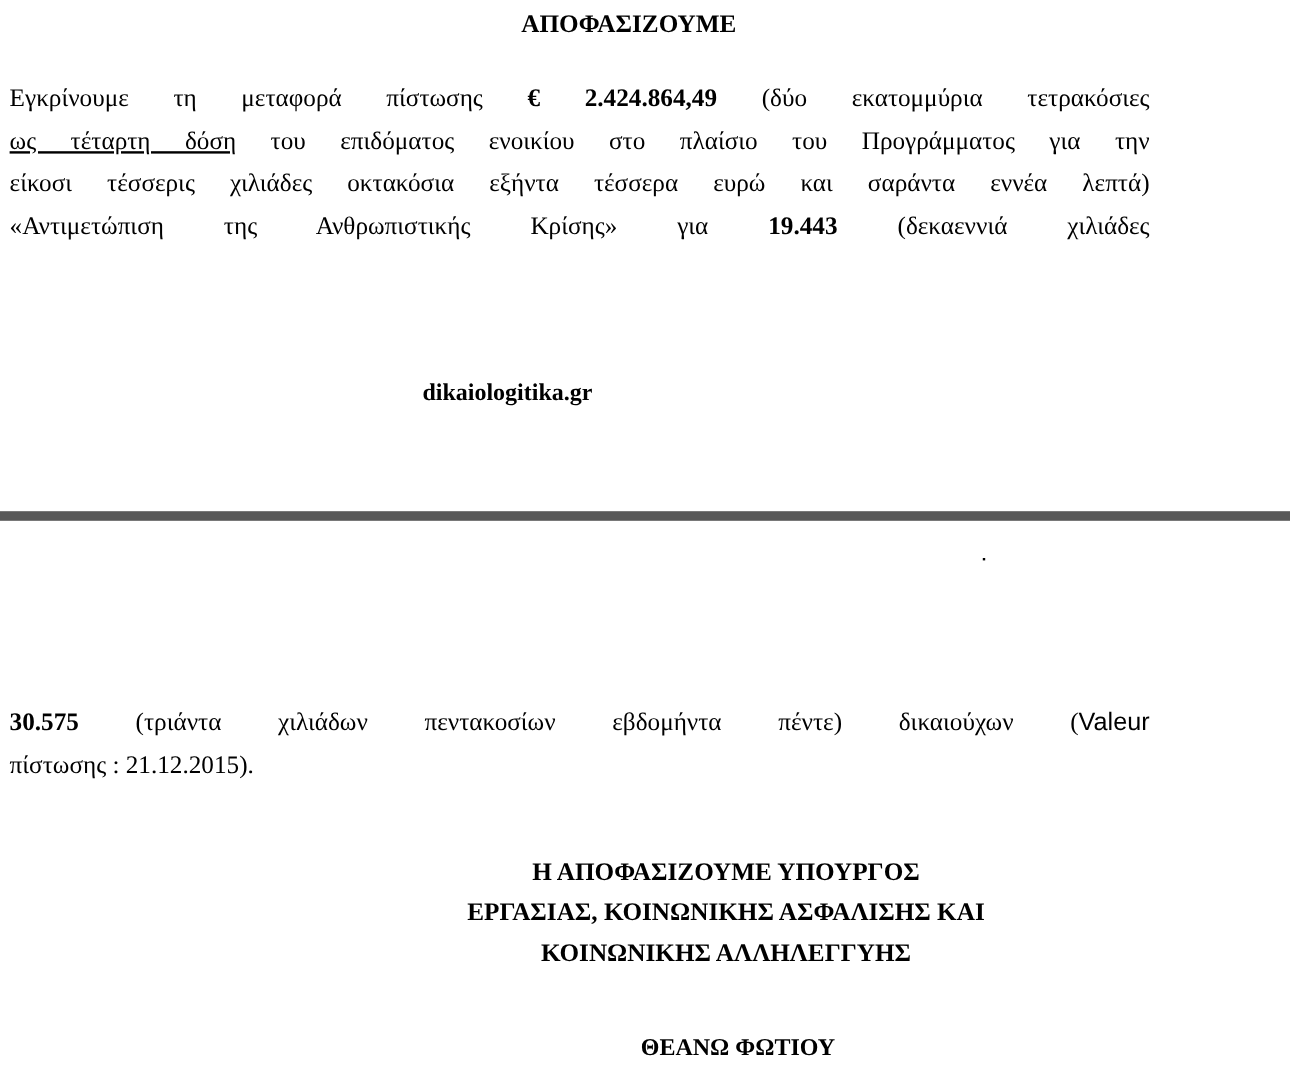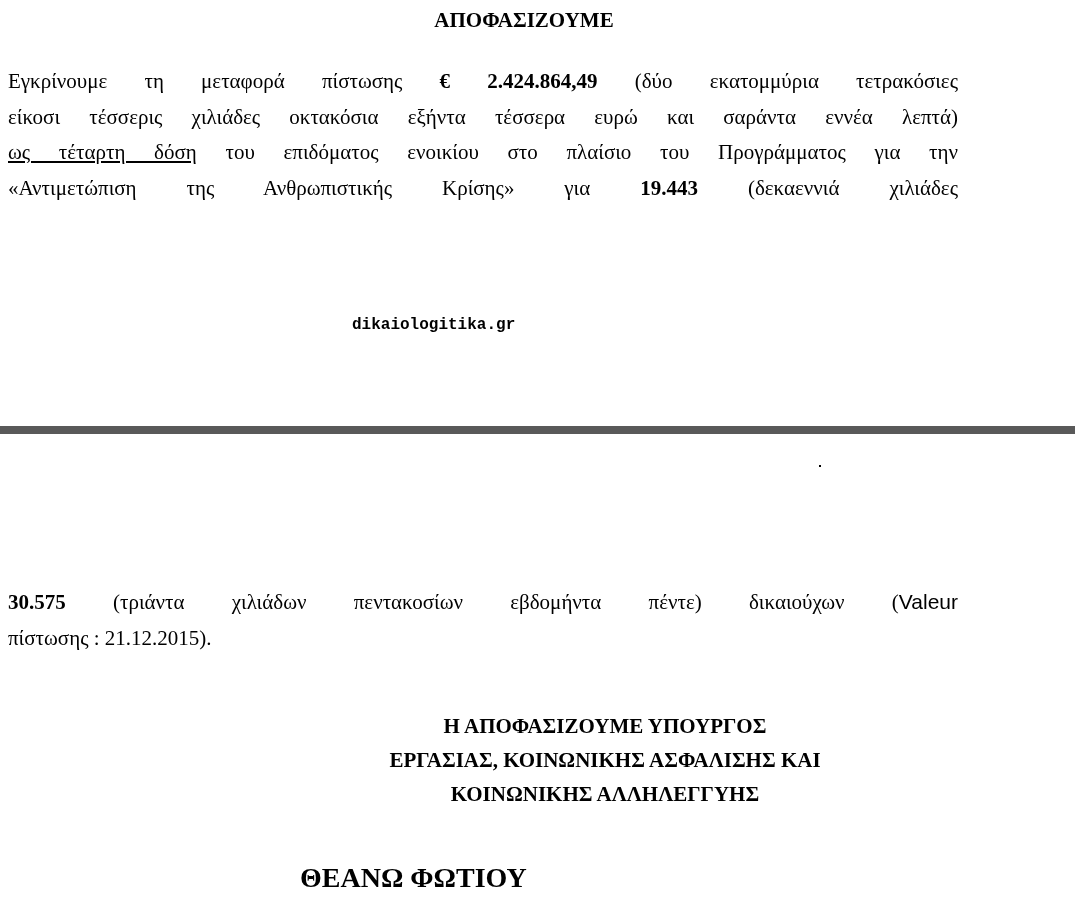--- a/index.html
+++ b/index.html
@@ -4,38 +4,38 @@
 <style>
   html, body { margin:0; padding:0; background:#ffffff; }
   body { width:1075px; height:898px; position:relative; overflow:hidden; color:#000; font-family:"Liberation Serif", serif; }
   .heading { position:absolute; top:8px; left:0; width:1000px; text-align:center; font-weight:bold; font-size:21px;padding-left:24px; }
   .para { position:absolute; left:8px; width:950px; font-size:21px; line-height:35.5px; text-align:justify; text-align-last:justify; }
   .para .line { display:block; text-align:justify; text-align-last:justify; white-space:nowrap; }
   .para .line.last { text-align-last:left; }
   .p1 { top:64px; }
   .u { text-decoration:underline; }
   b { font-weight:bold; }
-  .watermark { position:absolute; top:316px; left:352px; font-family:Liberation Mono, monospace; font-weight:bold; font-size:16px; }
+  .watermark { position:absolute; top:316px; left:352px; font-family:Liberation Serif, serif; font-weight:bold; font-size:20px; }
   .divider { position:absolute; top:426px; left:0; width:1075px; height:8px; background:#595959; }
   .dot { position:absolute; top:465px; left:819px; width:2px; height:2px; background:#000; }
   .p2 { top:584px; }
   .sig { position:absolute; left:300px; width:610px; text-align:center; font-weight:bold; font-size:21px; line-height:34px; }
   .sig1 { top:709px; }
-  .name { position:absolute; top:862px; left:300px; width:630px; font-weight:bold; font-size:28px; }
+  .name { position:absolute; top:862px; left:300px; width:630px; text-align:center; font-weight:bold; font-size:20px; }
   .valeur { font-family:"Liberation Sans", sans-serif; }
 </style>
 </head>
 <body>
 
 <div class="heading">ΑΠΟΦΑΣΙΖΟΥΜΕ</div>
 
 <div class="para p1">
   <span class="line"><span>Εγκρίνουμε τη μεταφορά πίστωσης </span><b>€ 2.424.864,49</b><span> (δύο εκατομμύρια τετρακόσιες</span></span>
+  <span class="line"><span class="u">ως τέταρτη δόση</span><span> του επιδόματος ενοικίου στο πλαίσιο του Προγράμματος για την</span></span>
   <span class="line">είκοσι τέσσερις χιλιάδες οκτακόσια εξήντα τέσσερα ευρώ και σαράντα εννέα λεπτά)</span>
-  <span class="line"><span class="u">ως τέταρτη δόση</span><span> του επιδόματος ενοικίου στο πλαίσιο του Προγράμματος για την</span></span>
   <span class="line"><span>«Αντιμετώπιση της Ανθρωπιστικής Κρίσης» για </span><b>19.443</b><span> (δεκαεννιά χιλιάδες</span></span>
 </div>
 
 <div class="watermark">dikaiologitika.gr</div>
 
 <div class="divider"></div>
 <div class="dot"></div>
 
 <div class="para p2">
   <span class="line"><b>30.575</b><span> (τριάντα χιλιάδων πεντακοσίων εβδομήντα πέντε) δικαιούχων (</span><span class="valeur">Valeur</span></span>

